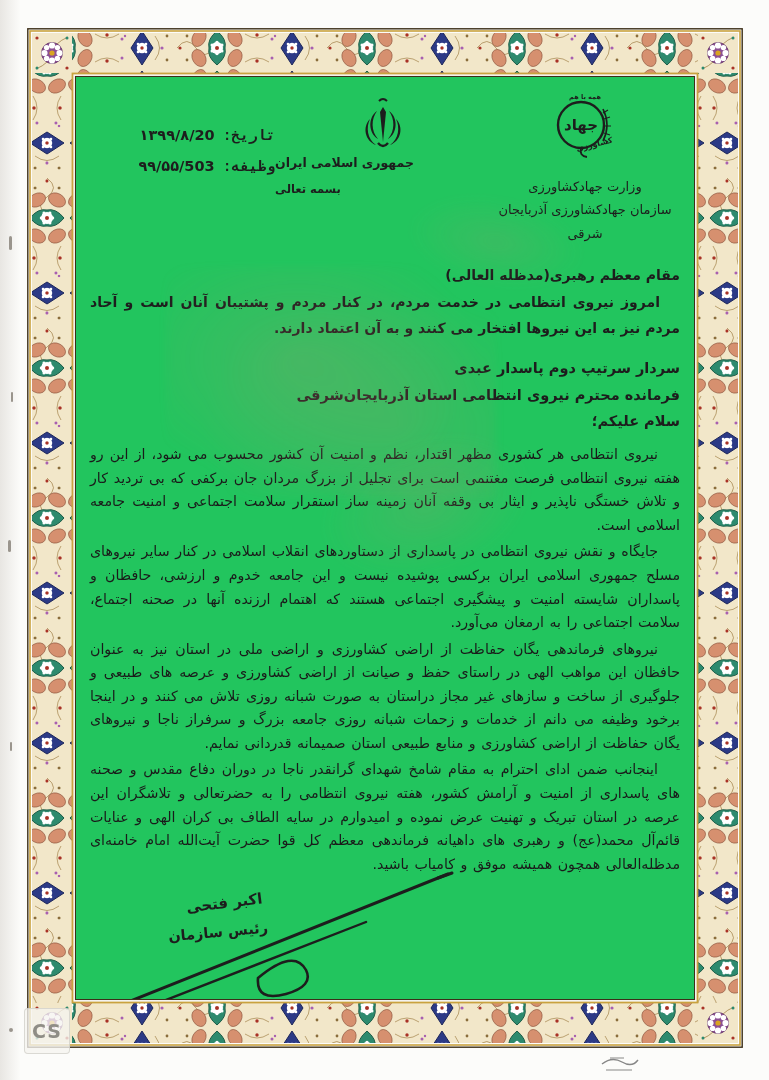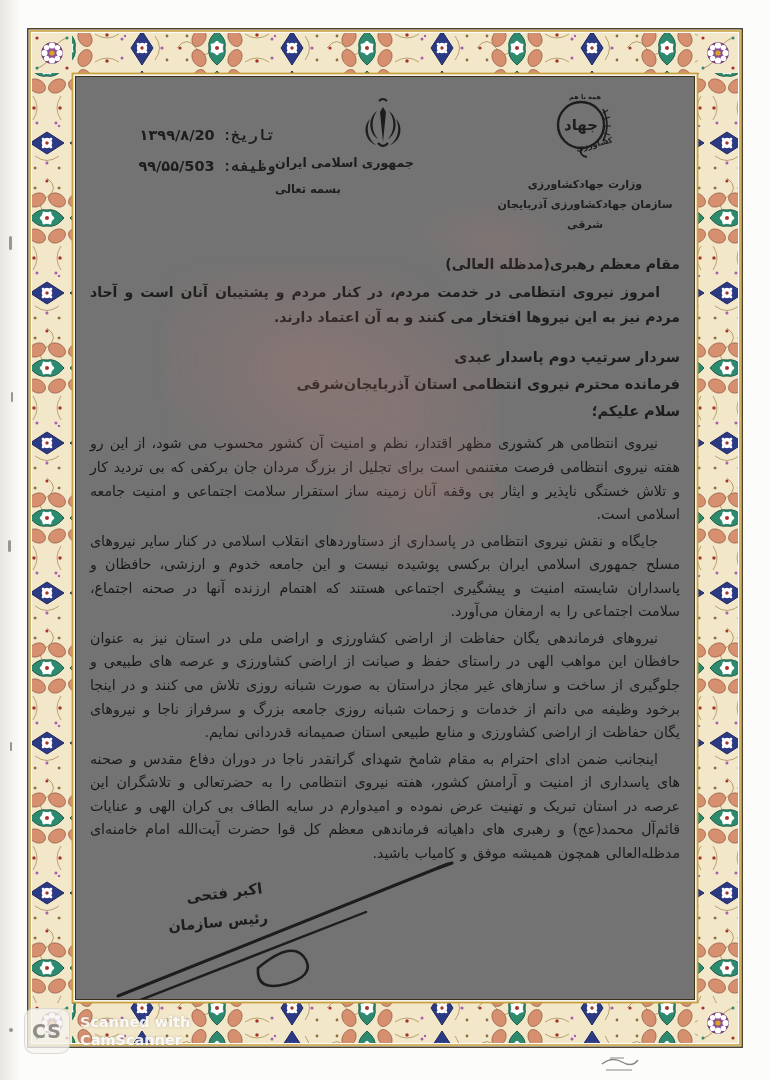--- a/index.html
+++ b/index.html
@@ -15,41 +15,41 @@
     background:linear-gradient(90deg, #e8e6e2, #fcfcfa 85%); }
   .scan-dash { position:absolute; background:#9a958d; border-radius:2px; }
 
   
   .frame { position:absolute; left:27px; top:28px; width:716px; height:1020px; }
   .frame svg { display:block; width:100%; height:100%; }
 
   
   .content {
     position:absolute; left:76px; top:77px; width:618px; height:922px;
-    background:#737373;
+    background:#22c55e;
     direction:rtl;
     color:#1d1d1d;
     overflow:hidden;
     padding:8px 14px 0 14px;
   }
   
   .bleed { position:absolute; pointer-events:none; filter:blur(4px); }
   .b1 { left:90px; top:190px; width:330px; height:230px;
     background:radial-gradient(ellipse at 40% 40%, rgba(222,130,122,.16), transparent 65%),
                radial-gradient(ellipse at 70% 70%, rgba(222,130,122,.13), transparent 60%); }
   .b2 { left:240px; top:360px; width:220px; height:140px; transform:rotate(-18deg);
     background:radial-gradient(ellipse, rgba(222,130,122,.14), transparent 70%); }
   .b3 { left:330px; top:120px; width:180px; height:90px; transform:rotate(10deg);
     background:radial-gradient(ellipse, rgba(222,130,122,.12), transparent 70%); }
 
   
   .hdr { display:flex; align-items:flex-start; margin-top:4px; }
   .logo-block { width:190px; text-align:center; }
   .logo-block svg { display:block; margin:0 auto; }
-  .ministry-line { font-size:11px; font-weight:bold; line-height:1.8; }
+  .ministry-line { font-size:13px; font-weight:normal; line-height:1.8; }
   .center-block { flex:1; text-align:left; padding-top:8px; }
   .center-block svg { display:block; margin:0 auto; }
   .emblem-caption { font-size:12.5px; font-weight:bold; margin-top:2px; }
   .besmeh { font-size:11.5px; font-weight:bold; margin-top:12px; }
   .meta-block { width:185px; padding-top:38px; font-weight:bold; }
   .meta-row { display:flex; gap:8px; font-size:14.5px; margin-bottom:14px; }
   .meta-row .lbl { min-width:52px;font-family:Liberation Mono, monospace; }
 
   
   .quote { margin-top:18px; font-weight:bold; font-size:14px; line-height:1.8; }
@@ -76,21 +76,21 @@
   .print-line { position:absolute; left:152px; top:1057px; direction:ltr;
     display:flex; align-items:baseline; color:#3b3b3b; }
   .print-fa { font-size:8.5px; }
   .print-code { font-size:10px; font-weight:normal; letter-spacing:.3px;margin-top:26px; }
   .print-site { font-size:10px; font-weight:bold;margin-top:41px; }
   .print-mark { position:absolute; left:596px; top:1050px; opacity:.8; }
 
   
   .cswm { position:absolute; left:24px; top:1008px; display:flex; gap:10px;
     align-items:center; z-index:5; }
-  .cs-box { width:46px; height:46px; border-radius:10px;
+  .cs-box { width:46px; height:46px; border-radius:4px;
     background:rgba(245,244,240,.78); border:1px solid rgba(200,198,190,.6);
     display:flex; align-items:center; justify-content:center;
     font-weight:bold; font-size:19px; color:#8f8d86; letter-spacing:1px; }
   .cs-text { font-size:14.5px; line-height:1.25; color:rgba(255,255,255,.88);
     text-shadow:0 0 3px rgba(120,120,120,.35); font-weight:bold; }
 </style>
 </head>
 <body>
 
 <div class="scan-edge"></div>
@@ -262,17 +262,13 @@
   <span class="print-code">Code  T-54/1</span>
   <span class="print-site">www.towseepub.ir</span>
 </div>
 <svg class="print-mark" width="46" height="26" viewBox="0 0 46 26">
   <path d="M6,14 q10,-8 20,-2 q10,6 16,-2" stroke="#6b6b6b" stroke-width="1.4" fill="none"></path>
   <path d="M10,20 h26 M14,8 h14" stroke="#6b6b6b" stroke-width="1" fill="none"></path>
 </svg>
 
 <div class="cswm">
   <div class="cs-box">CS</div>
-  <div class="cs-text">
-    <div>Scanned with</div>
-    <div>CamScanner</div>
-  </div>
 </div>
 
 </body></html>

